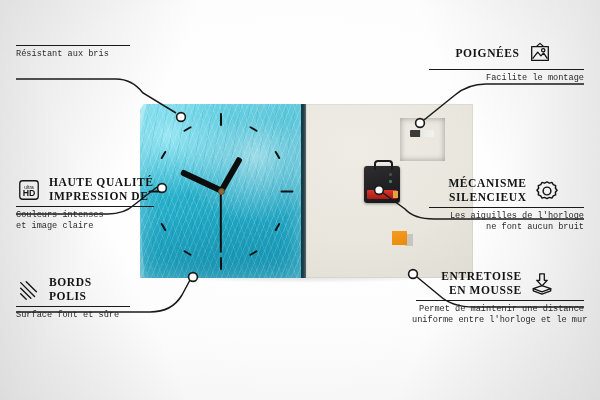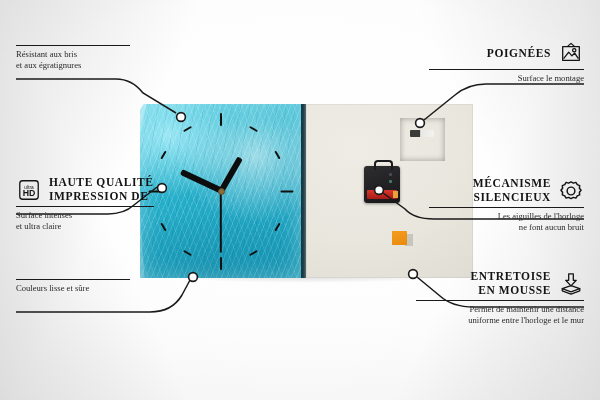--- a/index.html
+++ b/index.html
@@ -89,27 +89,27 @@
 
   
   .leader{position:absolute;left:0;top:0;width:600px;height:400px;pointer-events:none;}
   .callout{position:absolute;}
   .callout .title{
     font-family:"Liberation Serif",serif;font-weight:bold;
     font-size:11.5px;letter-spacing:.6px;color:#141414;line-height:13.5px;
     text-transform:uppercase;white-space:nowrap;
   }
   .callout .sub{
-    font-family:Liberation Serif, serif;font-size:8.6px;color:#2a2a2a;
+    font-family:Liberation Mono, monospace;font-size:8.6px;color:#2a2a2a;
     line-height:10.6px;white-space:nowrap;
   }
   .c-left{text-align:left;}
   .c-right{text-align:right;}
   .head{display:flex;align-items:center;gap:7px;}
-  .c-right .head{justify-content:flex-end;}
+  .c-right .head{justify-content:center;}
   .ico{width:26px;height:24px;flex:0 0 26px;display:block;}
   .rule{height:1.4px;background:#1a1a1a;margin:3px 0 3px;}
 </style>
 </head>
 <body>
 
 <div id="stage">
 
   <div class="bg"></div>
   <div class="bg-corner"></div>
@@ -172,61 +172,74 @@
       <circle cx="193" cy="277" r="4.4"></circle>
       <circle cx="420" cy="123" r="4.4"></circle>
       <circle cx="379" cy="190" r="4.4"></circle>
       <circle cx="413" cy="274" r="4.4"></circle>
     </g>
   </svg>
 
   <div class="callout c-left" style="left:16px;top:42px;width:120px;">
     <div class="rule" style="width:114px;"></div>
     <div class="sub">Résistant aux bris</div>
-    <div class="sub">et aux égratignures</div>
   </div>
 
   <div class="callout c-left" style="left:16px;top:176px;width:145px;">
     <div class="head">
       <svg class="ico" viewBox="0 0 28 26">
         <rect x="4" y="3" width="20" height="20" rx="3" fill="none" stroke="#141414" stroke-width="1.4"></rect>
         <text x="14" y="11.5" font-family="Liberation Sans, sans-serif" font-size="5.2" text-anchor="middle" fill="#141414">ultra</text>
         <text x="14" y="20" font-family="Liberation Sans, sans-serif" font-size="9.5" font-weight="bold" text-anchor="middle" fill="#141414">HD</text>
       </svg>
       <div>
         <div class="title">HAUTE QUALITÉ</div>
         <div class="title">IMPRESSION DE</div>
       </div>
     </div>
     <div class="rule" style="width:138px;"></div>
-    <div class="sub">Surface intenses</div>
-    <div class="sub">et ultra claire</div>
+    <div class="sub">Couleurs intenses</div>
+    <div class="sub">et image claire</div>
   </div>
 
   <div class="callout c-left" style="left:16px;top:276px;width:120px;">
+    <div class="head">
+      <svg class="ico" viewBox="0 0 28 26">
+        <g stroke="#141414" stroke-width="1.5" stroke-linecap="round">
+          <path d="M5 5 L20 20"></path>
+            <path d="M5 11 L16 22"></path>
+          <path d="M5 17 L11 23"></path>
+            <path d="M11 4 L22 15"></path>
+        </g>
+      </svg>
+      <div>
+        <div class="title">BORDS</div>
+        <div class="title">POLIS</div>
+      </div>
+    </div>
     <div class="rule" style="width:114px;"></div>
-    <div class="sub">Couleurs lisse et sûre</div>
+    <div class="sub">Surface font et sûre</div>
   </div>
 
   <div class="callout c-right" style="right:16px;top:42px;width:160px;">
     <div class="head">
       <div>
         <div class="title">POIGNÉES</div>
       </div>
       <svg class="ico" viewBox="0 0 28 26">
         <g fill="none" stroke="#141414" stroke-width="1.4" stroke-linejoin="round">
           <path d="M10 5 L14 1.5 L18 5"></path>
           <rect x="5" y="5" width="18" height="15"></rect>
           <path d="M6 18 L11.5 11 L15 15 L18 12 L22 18"></path>
           <circle cx="17.5" cy="9" r="1.8"></circle>
         </g>
       </svg>
     </div>
     <div class="rule" style="width:155px;margin-left:auto;"></div>
-    <div class="sub">Surface le montage</div>
+    <div class="sub">Facilite le montage</div>
   </div>
 
   <div class="callout c-right" style="right:16px;top:177px;width:160px;">
     <div class="head">
       <div>
         <div class="title">MÉCANISME</div>
         <div class="title">SILENCIEUX</div>
       </div>
       <svg class="ico" viewBox="0 0 28 26">
         <g fill="none" stroke="#141414" stroke-width="1.6" stroke-linejoin="round">

